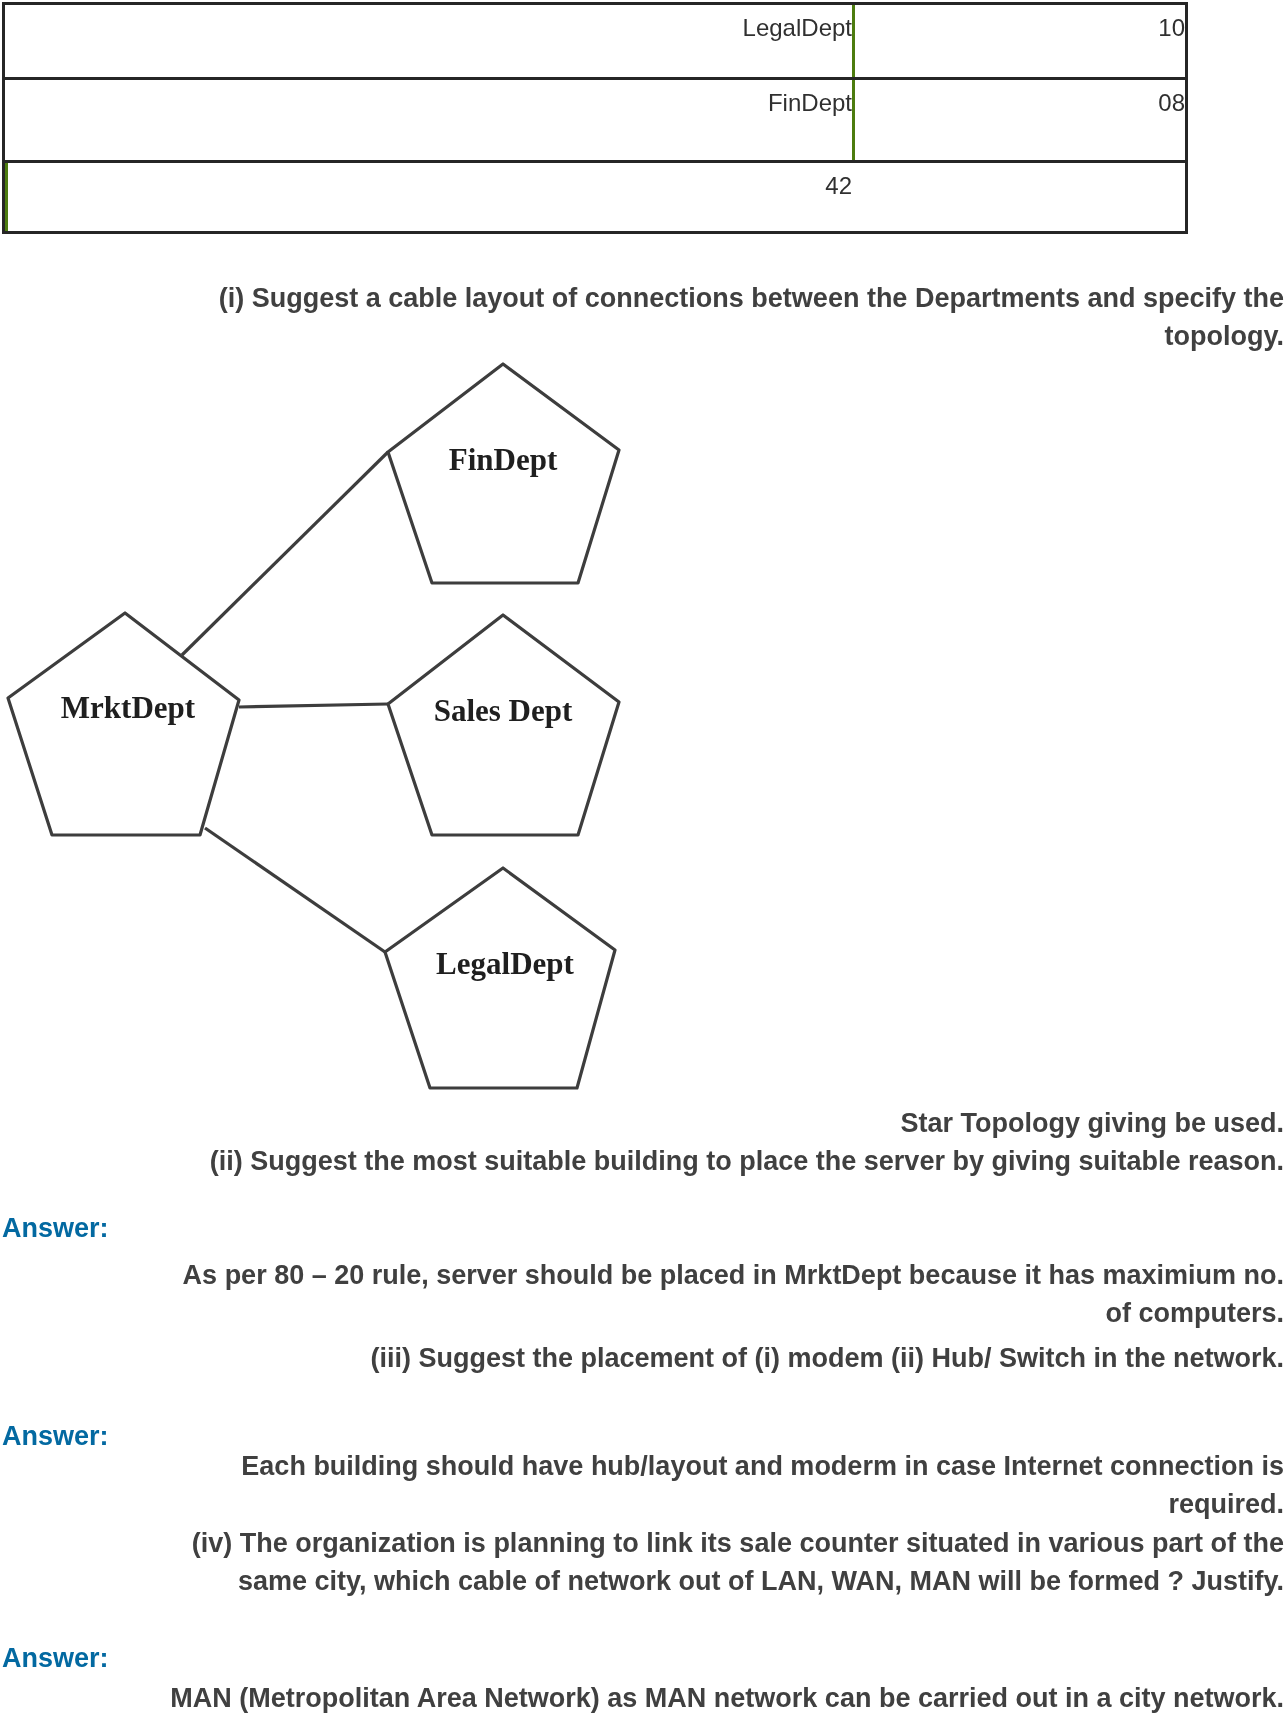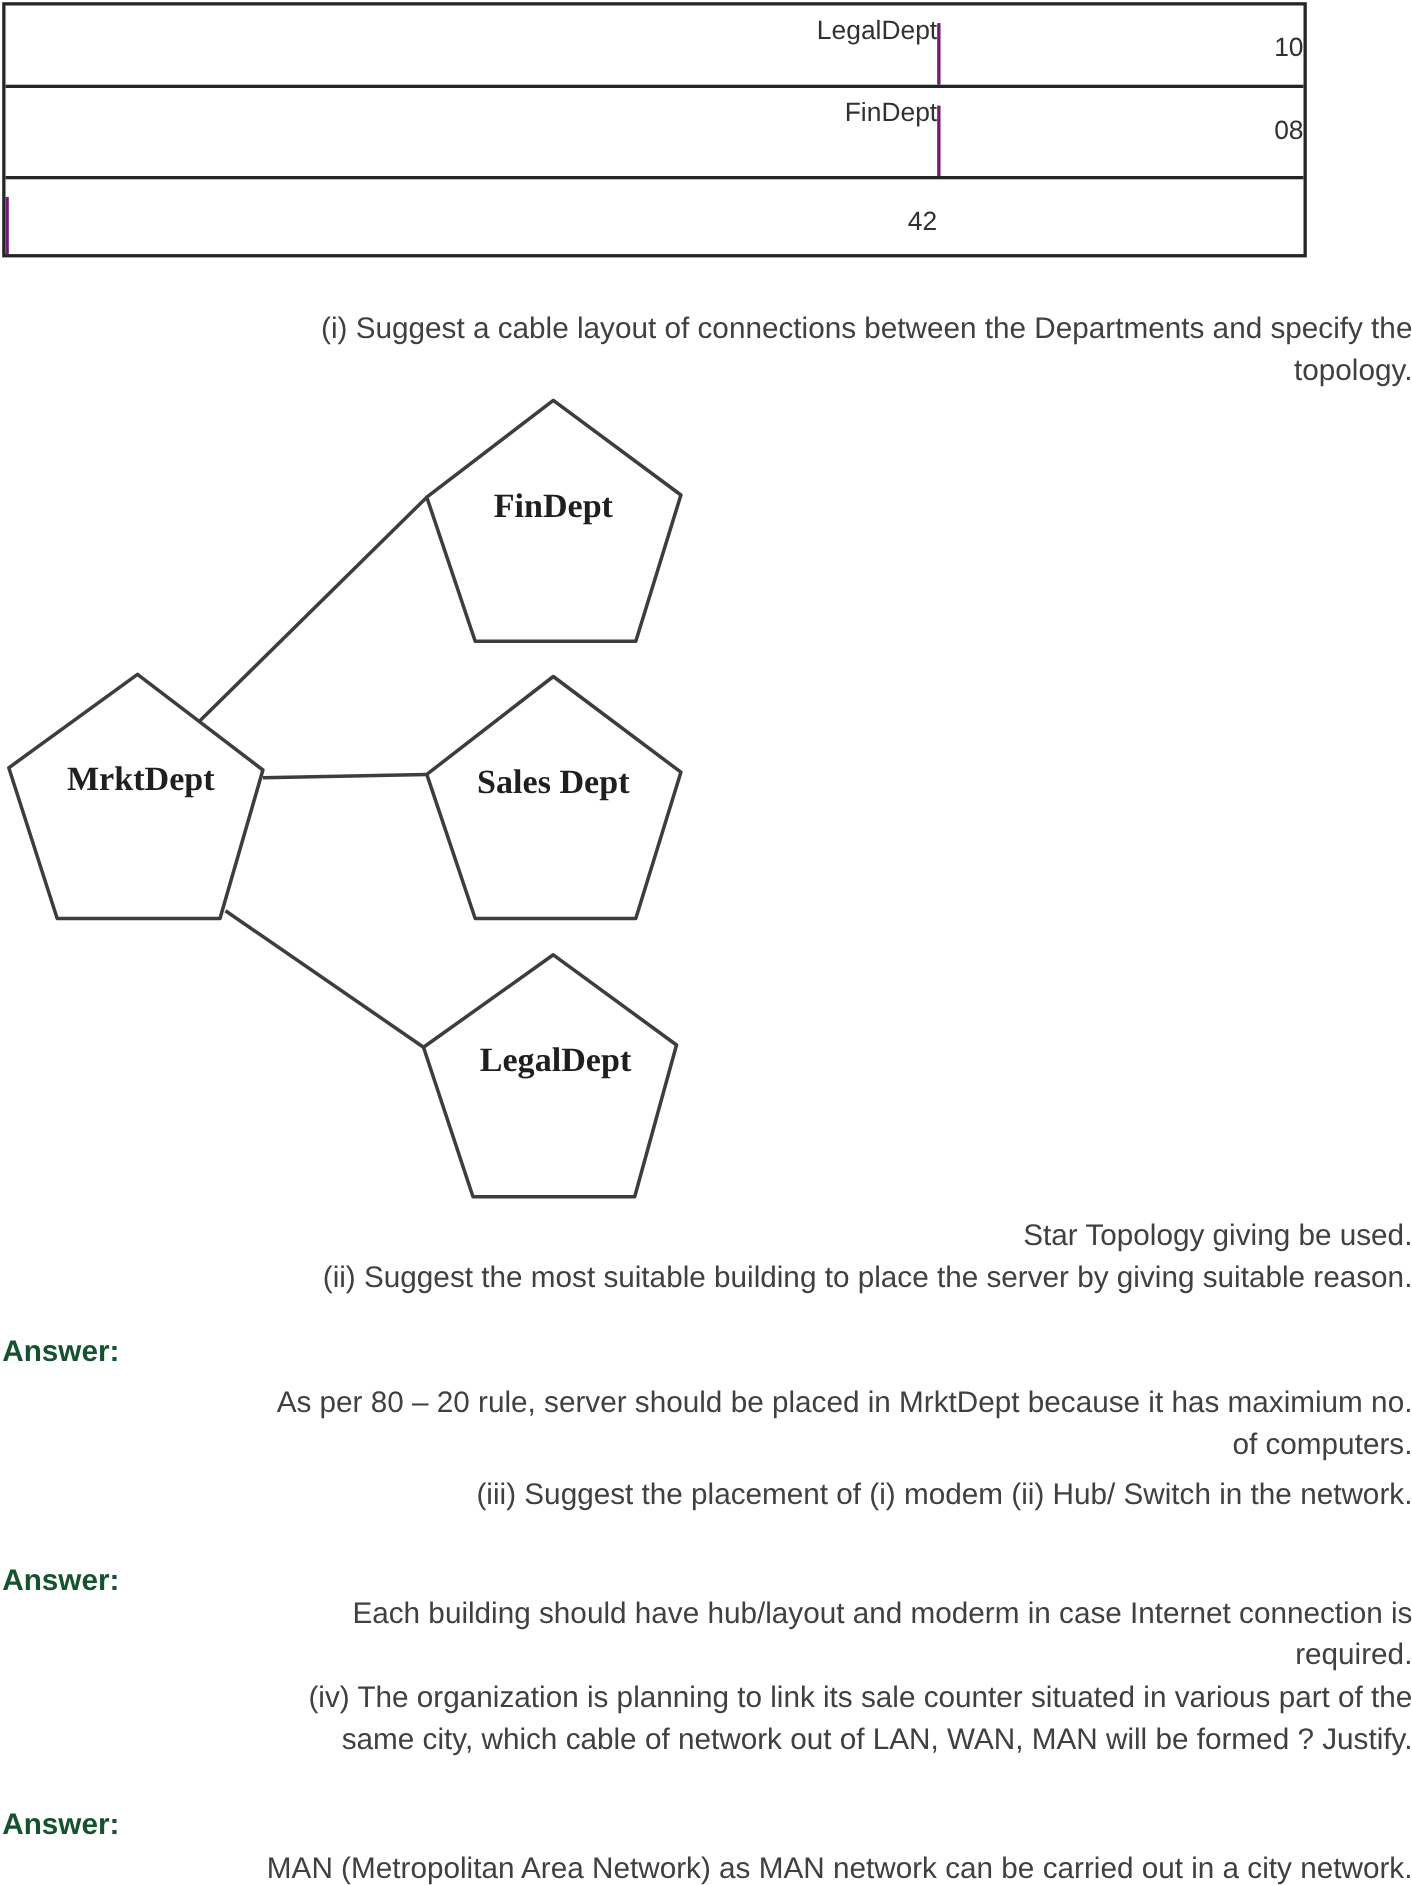--- a/index.html
+++ b/index.html
@@ -22,39 +22,40 @@
     box-sizing: border-box;
     border: 3px solid #262626;
     color: #303030;
   }
   .t-row { display: grid; grid-template-columns: 847px 1fr; }
   .t-row + .t-row { border-top: 3px solid #262626; }
   .t-row:nth-child(1) { height: 72px; }
   .t-row:nth-child(2) { height: 80px; }
   .t-row:nth-child(3) { height: 68px; }
   .t-cell { font-size: 24px; line-height: 28px; padding: 9px 0 0 13px; }
-  .c-val  { border-left: 3px solid #701a75; padding-left: 15px; margin-top: 16px; }
+  .c-val  { border-left: 3px solid #4d7c0f; padding-left: 15px; }
 
   
   .para {
     position: absolute;
     left: 2px;
     width: 1282px;
     font-size: 27px;
     line-height: 38px;
     color: #404040;
     white-space: pre-line;
+    font-weight: bold;
   }
   .answer-label {
     position: absolute;
     left: 2px;
     font-size: 27px;
     line-height: 34px;
     font-weight: bold;
-    color: #14532d;
+    color: #0369a1;
   }
 
   
   .diagram { position: absolute; left: 0; top: 330px; }
   .diagram polygon {
     fill: none;
     stroke: #3d3d3d;
     stroke-width: 3.2;
     stroke-linejoin: round;
   }

